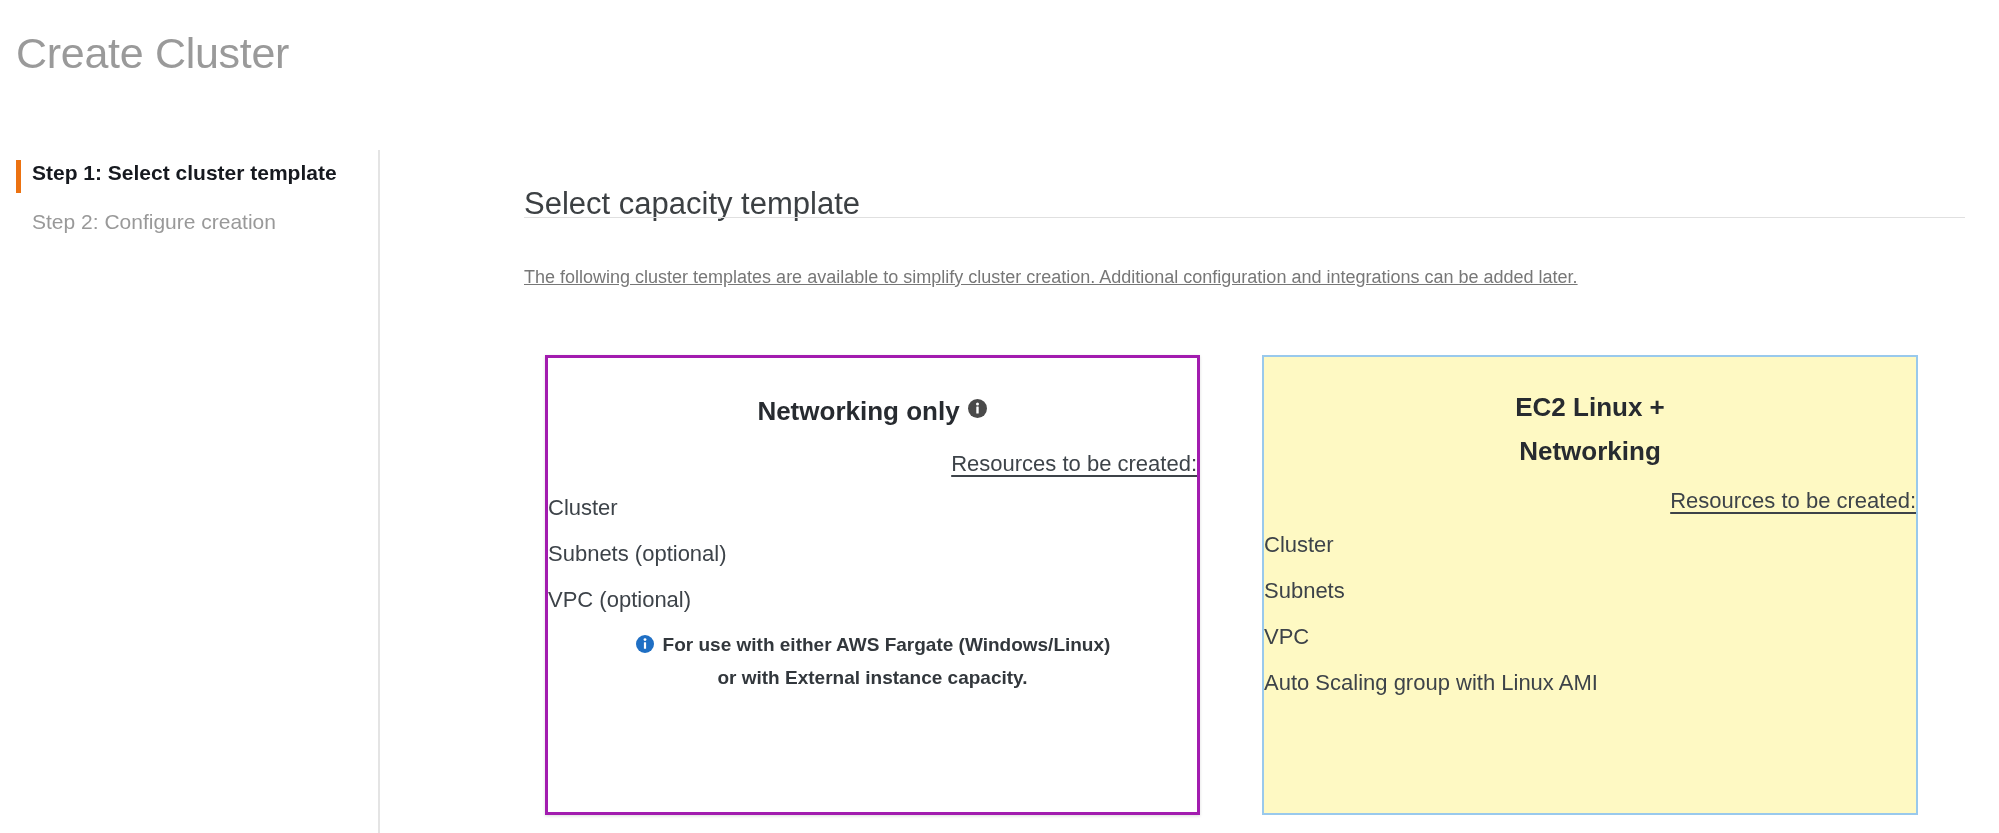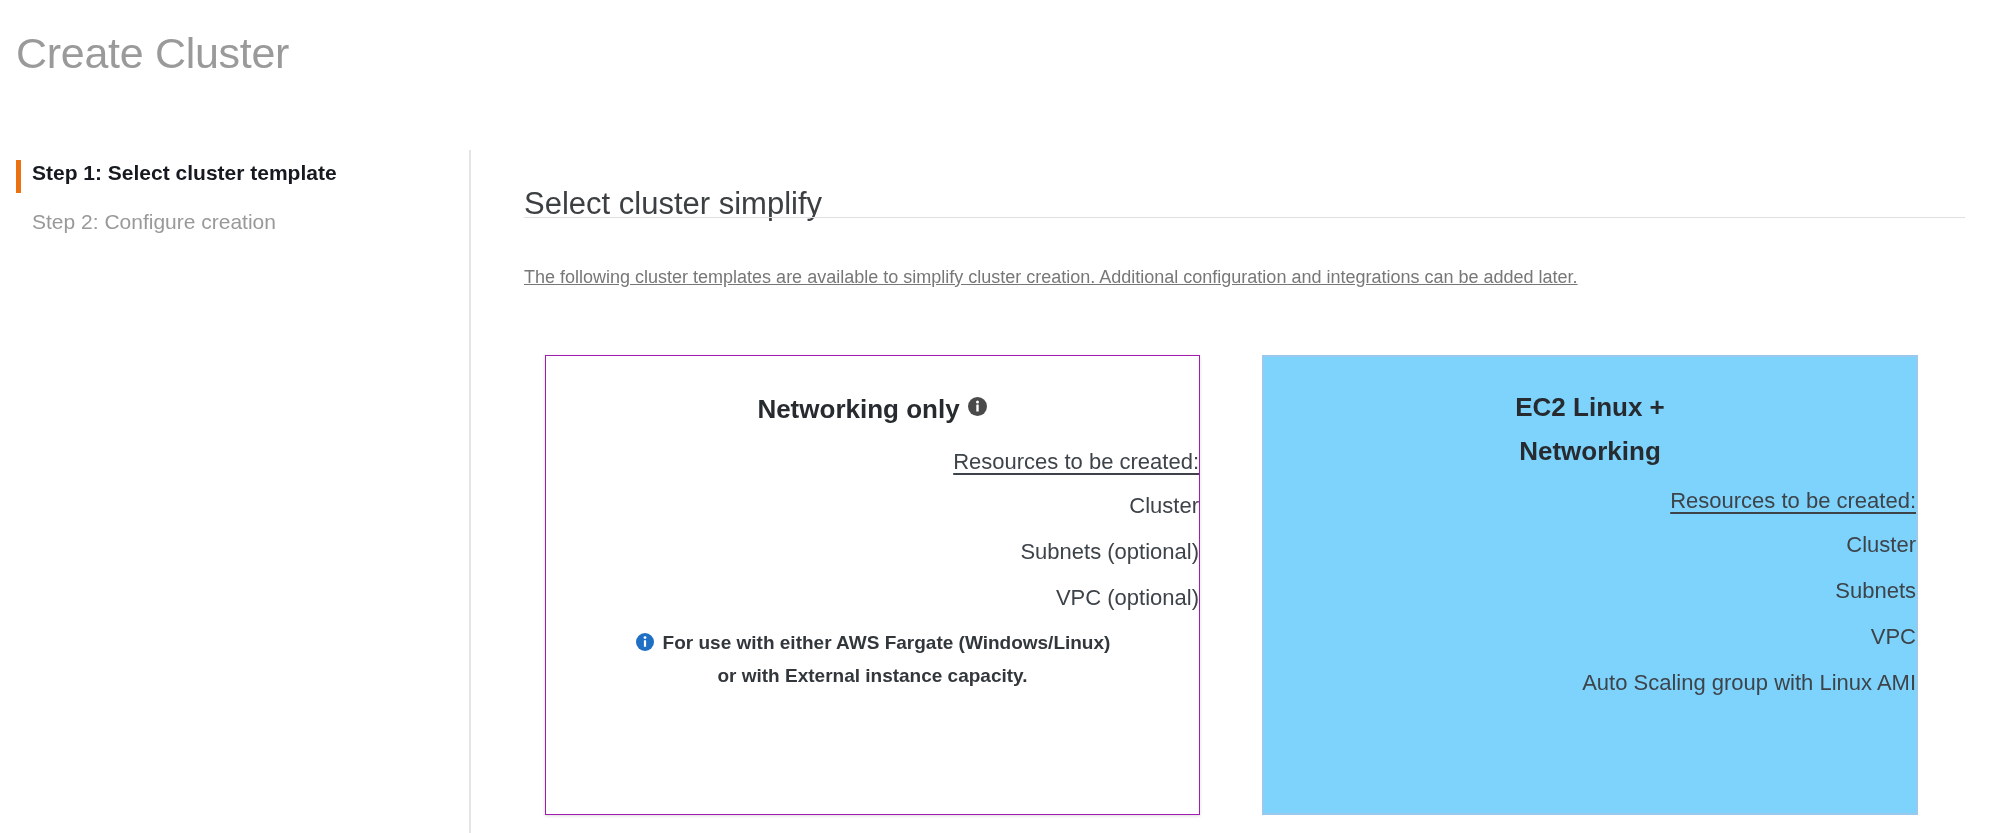--- a/index.html
+++ b/index.html
@@ -27,21 +27,21 @@
     line-height: 1.1;
     white-space: nowrap;
     text-align: right;
   }
 
   
   #wizard-sidebar {
     position: absolute;
     left: 0;
     top: 150px;
-    width: 471px;
+    width: 380px;
     height: 683px;
     box-sizing: border-box;
     border-right: 2px solid #e4e4e4;
   }
   .wizard-step {
     position: absolute;
     left: 16px;
     font-size: 21px;
     line-height: 28px;
     white-space: nowrap;
@@ -114,29 +114,29 @@
     width: 1372px;
     height: 463px;
   }
   .template-card {
     position: absolute;
     top: 0;
     width: 655px;
     height: 460px;
     box-sizing: border-box;
     background: #ffffff;
-    border: 1px solid #a21caf;
+    border: 3px solid #a21caf;
     box-shadow: 0 1px 3px rgba(0, 0, 0, 0.14);
     cursor: pointer;
   }
   .template-card.card-left  { left: 0; }
   .template-card.card-right {
     left: 717px;
     width: 656px;
-    background: #7dd3fc;
+    background: #fef9c3;
     border: 2px solid #99c9ec;
     box-shadow: none;
   }
 
   .card-title {
     margin: 0;
     padding: 0 40px;
     font-size: 26px;
     font-weight: bold;
     line-height: 44px;
@@ -163,21 +163,21 @@
     text-align: right;
     text-decoration: underline;
     text-underline-offset: 4px;
   }
   .card-right .card-resources-label { padding-top: 13px; }
 
   .resource-list {
     list-style: none;
     margin: 0;
     padding: 0;
-    text-align: right;
+    text-align: left;
   }
   .resource-list li {
     font-size: 22px;
     line-height: 30px;
     color: #3d4349;
     margin-top: 16px;
   }
   .card-left .resource-list li { margin-top: 16px; }
   .card-left .resource-list li:first-child { margin-top: 14px; }
   .card-right .resource-list li:first-child { margin-top: 14px; }
@@ -214,21 +214,21 @@
   </div>
 
   <div class="wizard-step is-inactive">
     <span class="step-label">Step 2: Configure creation</span>
   </div>
 
 </div>
 
 <div id="main-panel">
 
-  <h2 id="section-heading">Select cluster simplify</h2>
+  <h2 id="section-heading">Select capacity template</h2>
   <div id="section-rule"></div>
   <p id="section-description">The following cluster templates are available to simplify cluster creation. Additional configuration and integrations can be added later.</p>
 
   <div id="template-cards">
 
     <div class="template-card card-left">
 
       <div class="card-title">
         <span>Networking only</span><span class="title-info-icon"><svg width="21" height="21" viewBox="0 0 21 21" aria-hidden="true">
               <circle cx="10.5" cy="10.5" r="9.5" fill="#4a4a4a"></circle>

